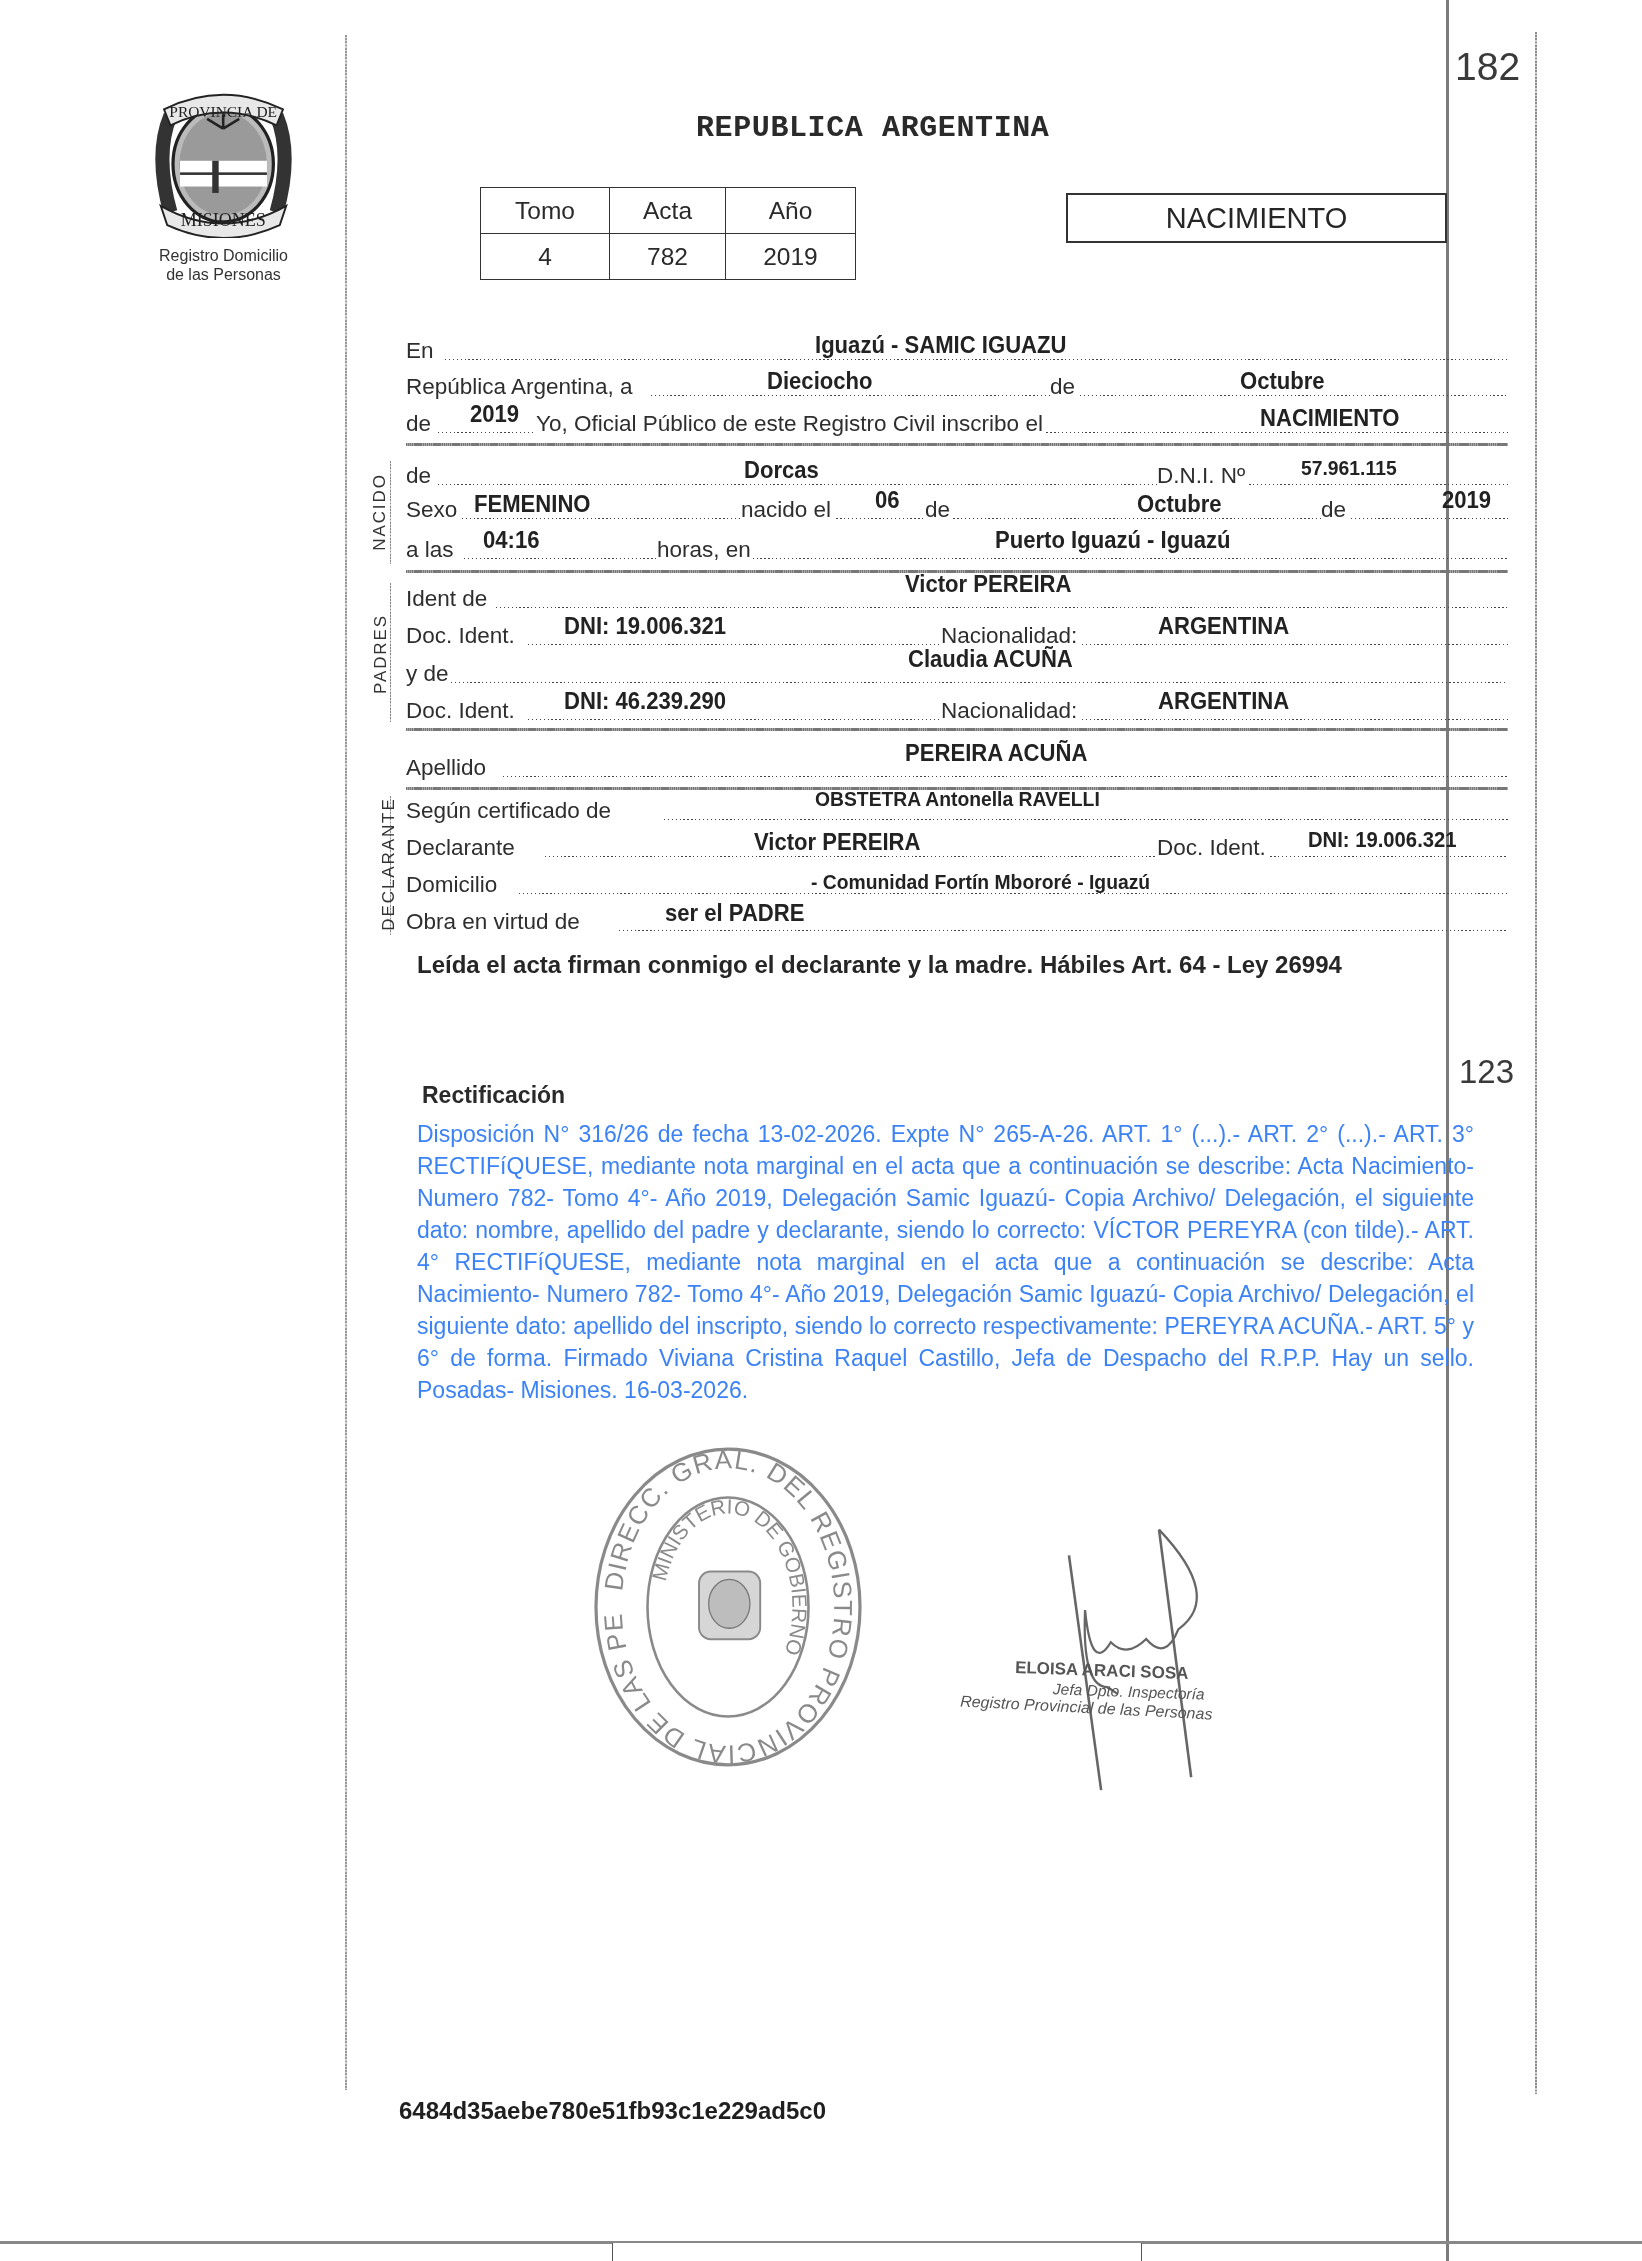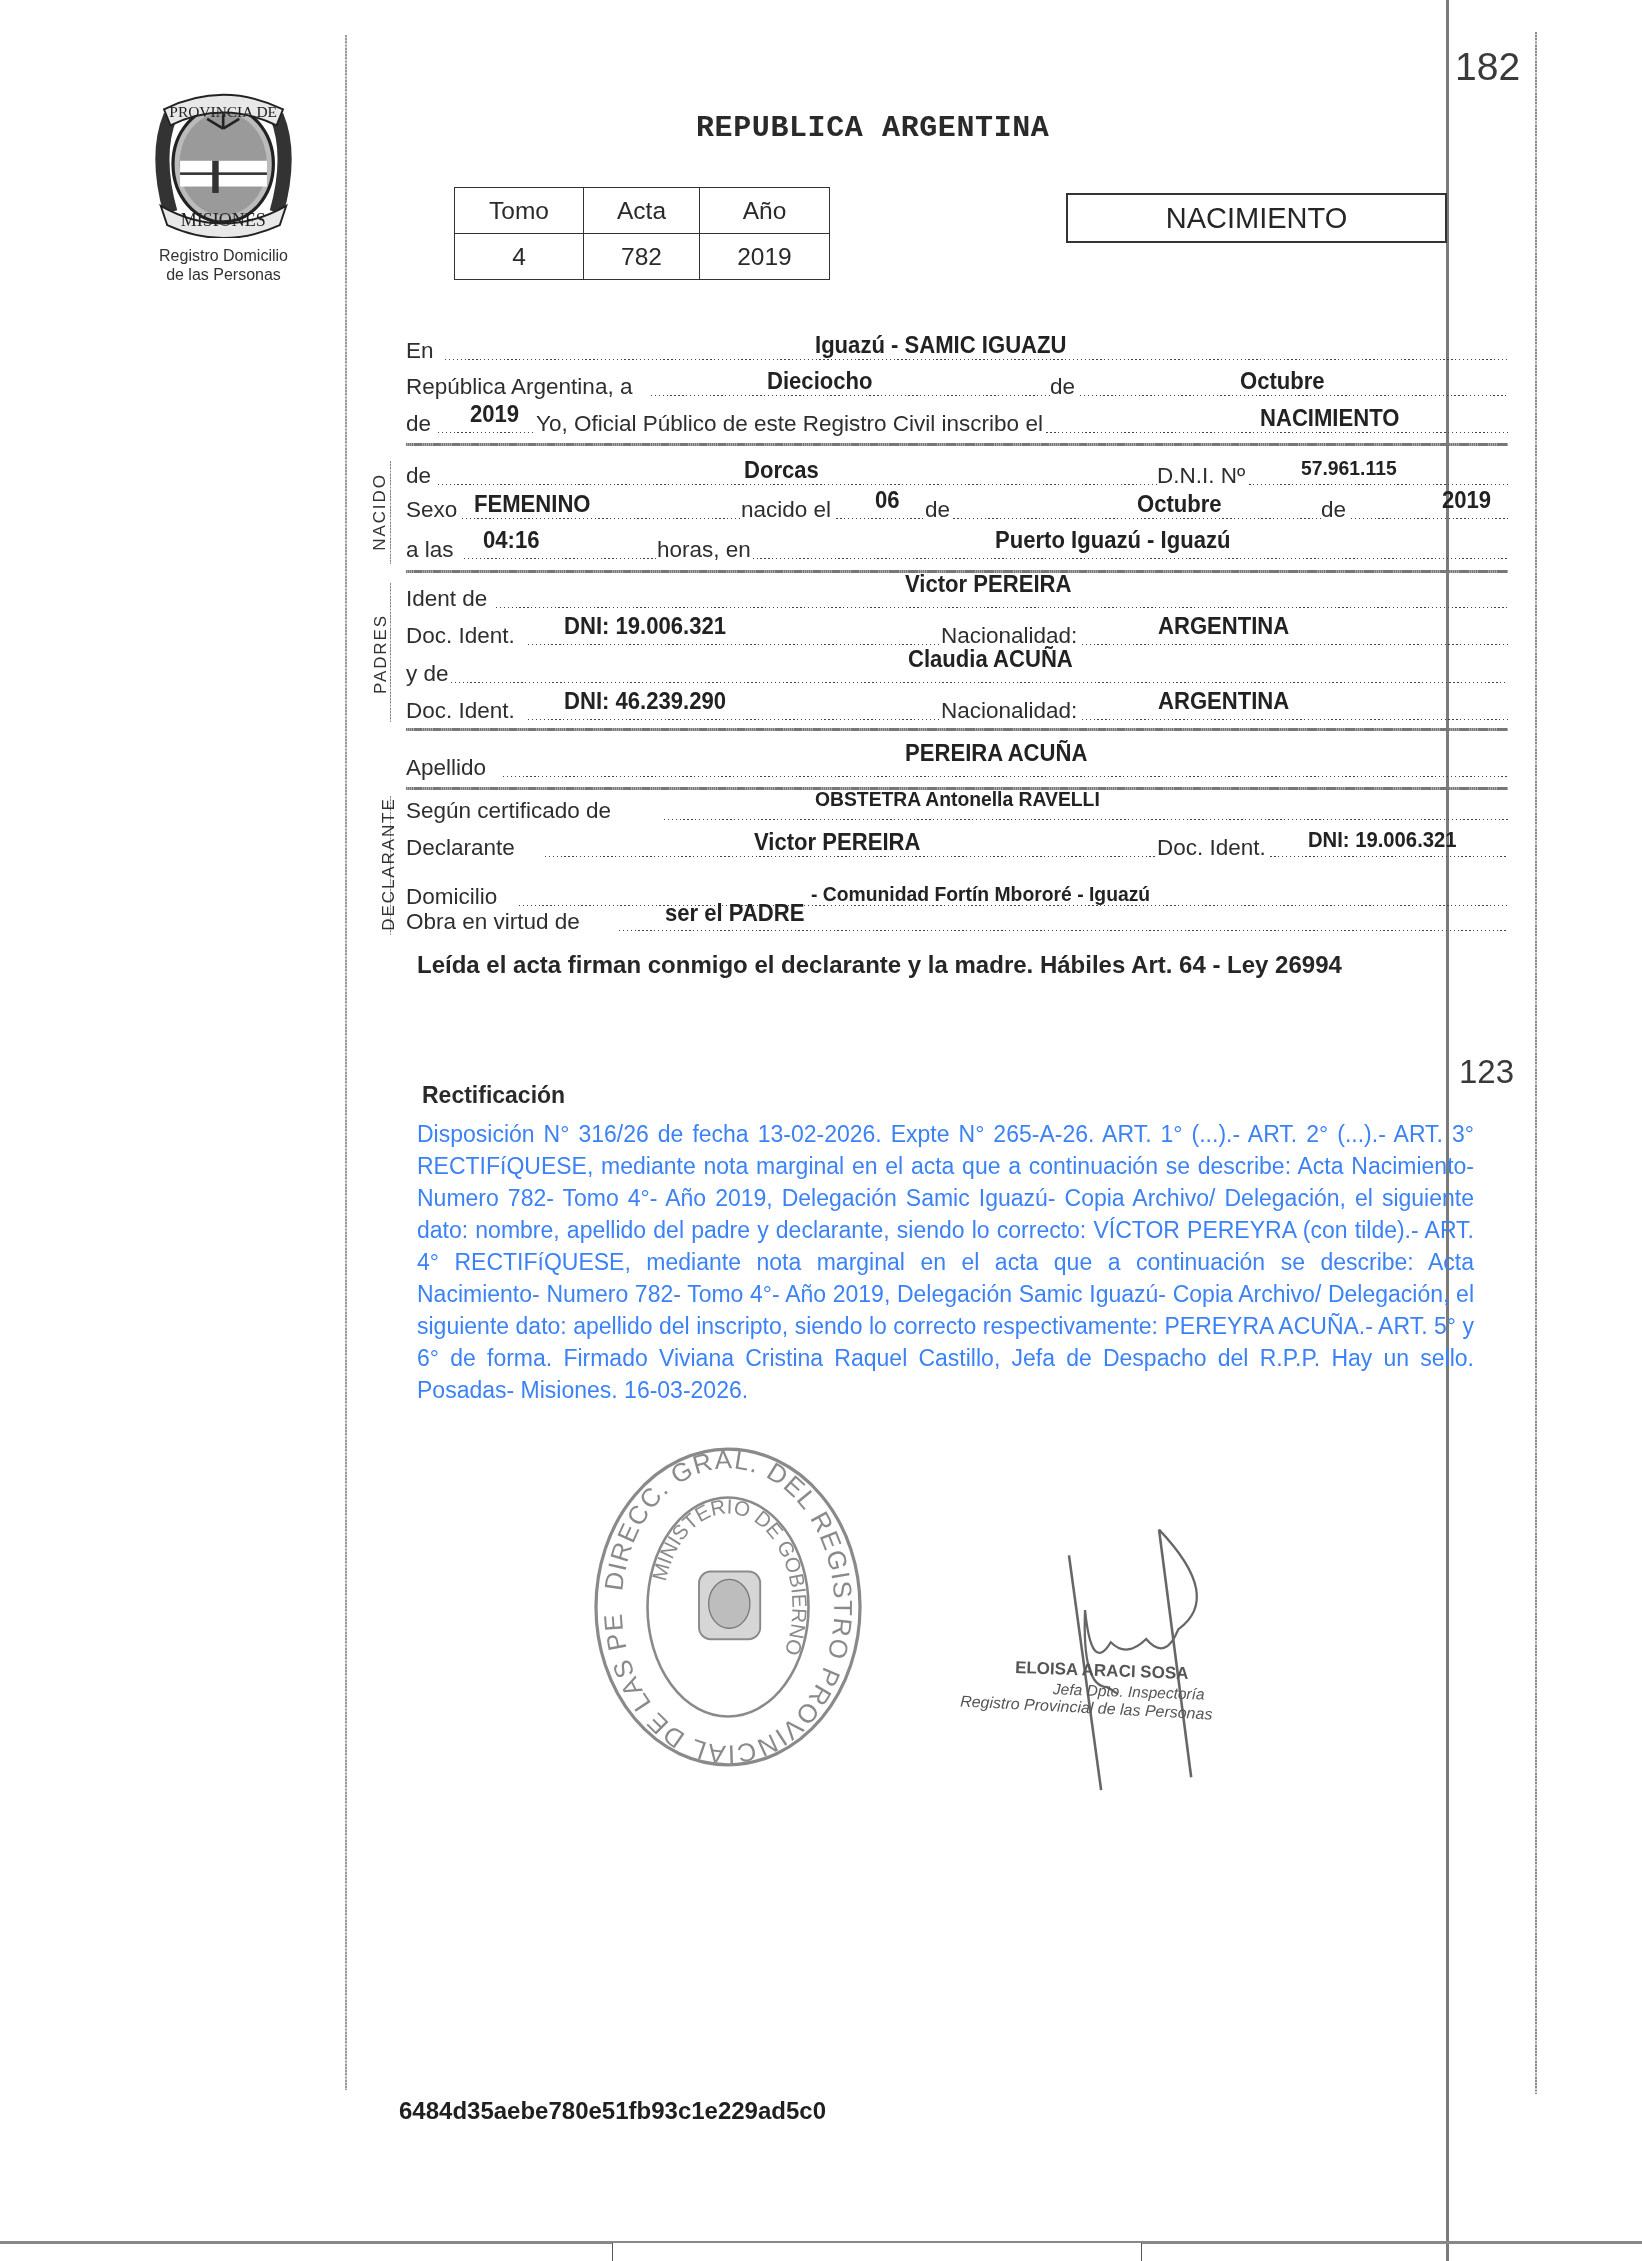--- a/index.html
+++ b/index.html
@@ -15,21 +15,21 @@
     background:repeating-linear-gradient(#8d8d8d 0 1.9px, #cfcfcf 1.9px 3.2px); }
 
   
   .logo { left:151px; top:90px; width:145px; height:148px; }
   .logo-caption { left:135px; top:246px; width:177px; text-align:center;
     font-size:16px; line-height:19.3px; color:#333; }
 
   .title { left:696px; top:111px; font-family:"Liberation Mono", monospace;
     font-weight:bold; font-size:30px; letter-spacing:0.6px; color:#2a2a2a; }
 
-  table.acta { position:absolute; left:454px; top:187px; border-collapse:collapse; }
+  table.acta { position:absolute; left:480px; top:187px; border-collapse:collapse; }
   table.acta td { border:1.9px solid #333; width:128px; height:45px; text-align:center;
     font-size:24.5px; color:#2a2a2a; padding:0; }
   table.acta td.c2 { width:115px; }
   table.acta td.c3 { width:129px; }
 
   .tipo-box { left:1066px; top:193px; width:377px; height:46px; border:2.6px solid #333;
     text-align:center; font-size:29px; line-height:46px; color:#262626; }
 
   .page-num { font-size:39px; color:#3a3a3a; }
 
@@ -207,21 +207,21 @@
   <span class="lbl" style="left:0;">Según certificado de</span>
   <span class="val" style="left:409px; bottom:13px; font-size:21px;">OBSTETRA Antonella RAVELLI</span>
 </div>
 <div class="row" style="top:829px;">
   <div class="dots" style="left:139px;"></div>
   <span class="lbl" style="left:0;">Declarante</span>
   <span class="val" style="left:348px; bottom:5.2px;">Victor PEREIRA</span>
   <span class="lbl" style="left:751px;">Doc. Ident.</span>
   <span class="val" style="left:902px; bottom:7.7px; font-size:22px;">DNI: 19.006.321</span>
 </div>
-<div class="row" style="top:866px;margin-top:12px;">
+<div class="row" style="top:866px;">
   <div class="dots" style="left:113px;"></div>
   <span class="lbl" style="left:0;">Domicilio</span>
   <span class="val" style="left:405px; bottom:3.9px; font-size:21px;">- Comunidad Fortín Mbororé - Iguazú</span>
 </div>
 <div class="row" style="top:903px;">
   <div class="dots" style="left:213px;"></div>
   <span class="lbl" style="left:0;">Obra en virtud de</span>
   <span class="val" style="left:259px; bottom:7.7px;">ser el PADRE</span>
 </div>
 

